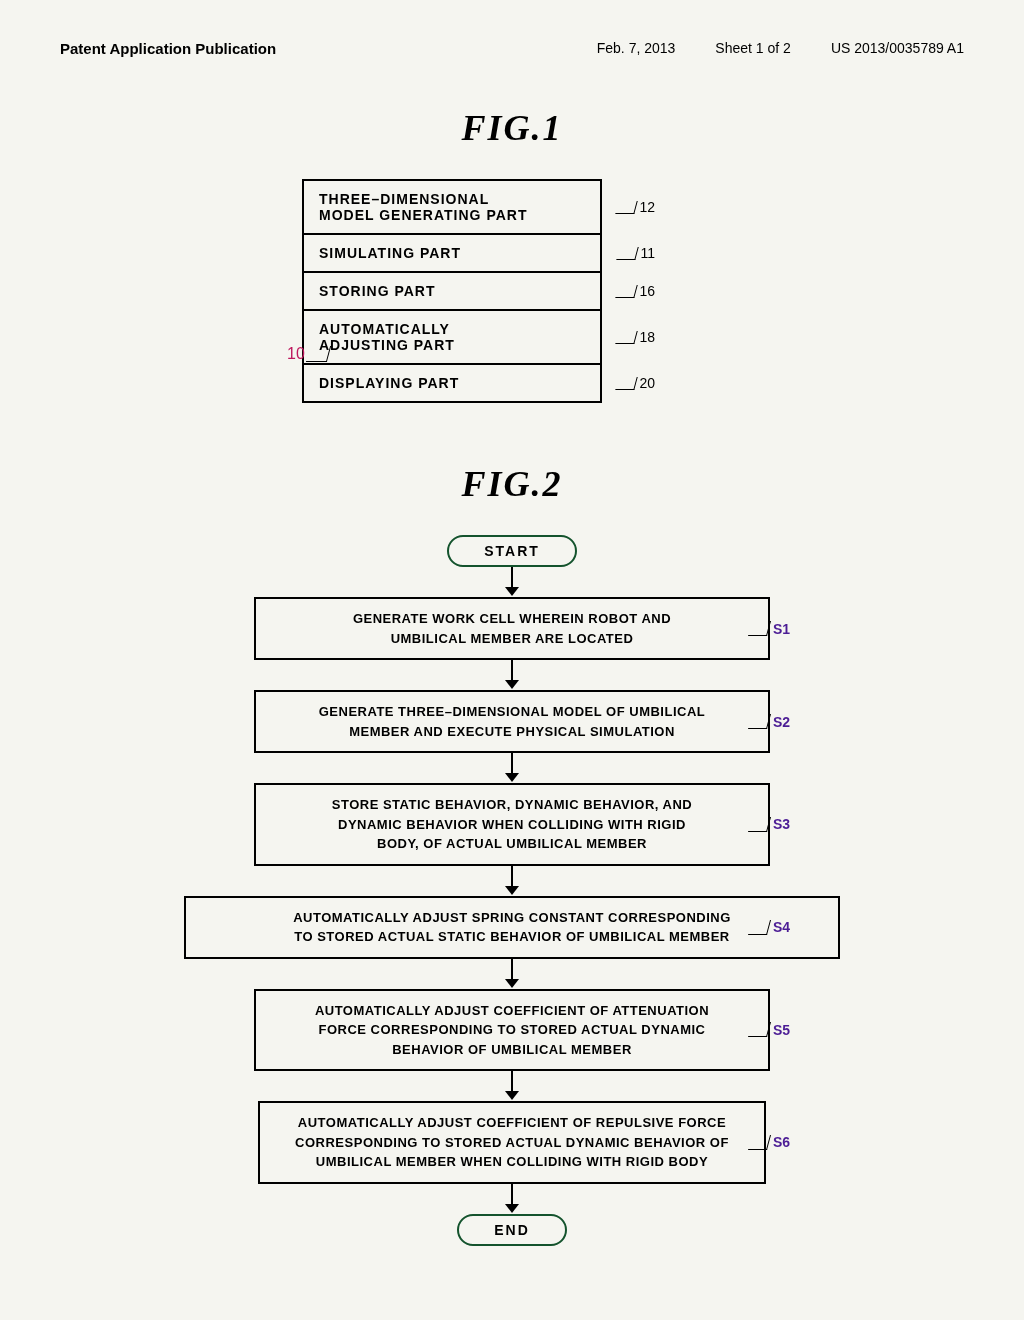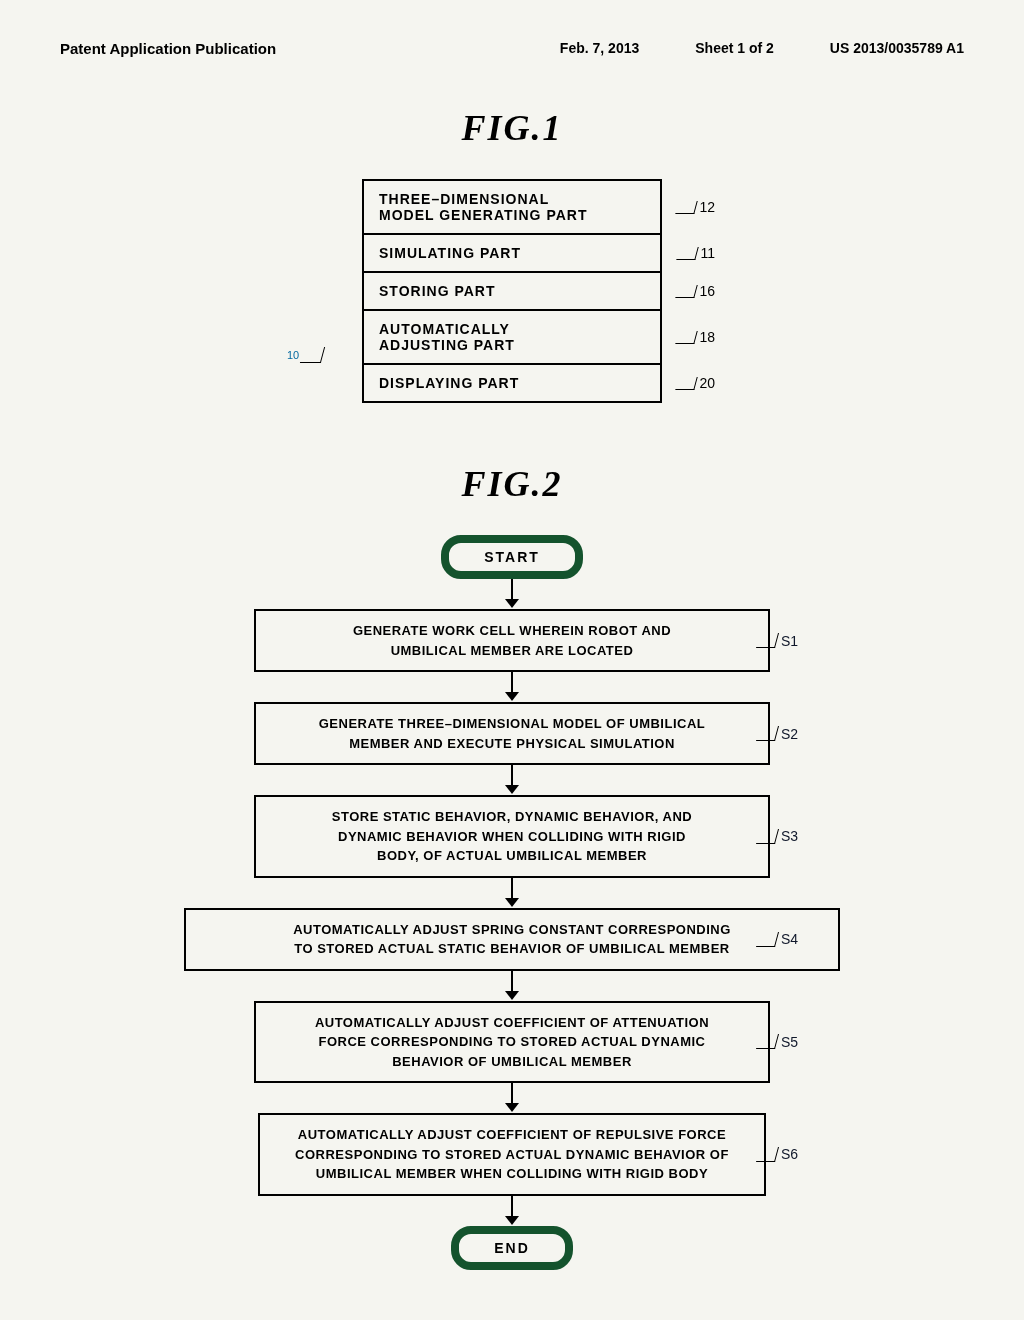--- a/index.html
+++ b/index.html
@@ -33,22 +33,21 @@
     .header-left {
       font-weight: bold;
       font-size: 15px;
       color: #000;
     }
 
     .header-right {
       font-size: 14px;
       color: #000;
       display: flex;
-      gap: 56px;
-      font-weight: bold;
+      gap: 40px;
     }
 
     
     .fig-title {
       text-align: center;
       font-size: 36px;
       font-weight: bold;
       letter-spacing: 2px;
       margin-bottom: 30px;
       color: #000;
@@ -65,21 +64,20 @@
     }
 
     .fig1-inner {
       position: relative;
       width: 420px;
     }
 
     .fig1-box-container {
       border: 2px solid #000;
       width: 300px;
-      margin-left: 60px;
     }
 
     .fig1-row {
       border-bottom: 2px solid #000;
       padding: 10px 15px;
       display: flex;
       align-items: center;
       justify-content: space-between;
       position: relative;
     }
@@ -113,22 +111,22 @@
       border-bottom: 1.5px solid #000;
       border-right: 1.5px solid #000;
       transform: skewX(-15deg);
       margin-right: 3px;
     }
 
     .ref-10 {
       position: absolute;
       left: -15px;
       bottom: 40px;
-      font-size: 11px;
-      color: #0369a1;
+      font-size: 16px;
+      color: #be185d;
       display: flex;
       align-items: center;
     }
 
     .ref-10::after {
       content: '';
       display: inline-block;
       width: 20px;
       height: 15px;
       border-bottom: 1.5px solid #000;
@@ -139,21 +137,21 @@
 
     
     .fig2-container {
       display: flex;
       flex-direction: column;
       align-items: center;
       position: relative;
     }
 
     .flow-start-end {
-      border: 8px solid #14532d;
+      border: 2px solid #14532d;
       border-radius: 20px;
       padding: 6px 35px;
       font-size: 14px;
       font-weight: bold;
       letter-spacing: 2px;
       background: #f5f5f0;
       color: #000;
       display: inline-block;
       font-family: Arial, sans-serif;
     }
@@ -199,25 +197,26 @@
     .flow-row {
       display: flex;
       align-items: center;
       position: relative;
       width: 100%;
       justify-content: center;
     }
 
     .flow-step-label {
       position: absolute;
-      right: 64px;
-      font-size: 14px;
-      color: #0f172a;
-      display: flex;
-      align-items: center;
+      right: 72px;
+      font-size: 14px;
+      color: #4c1d95;
+      display: flex;
+      align-items: center;
+      font-weight: bold;
     }
 
     .flow-step-label::before {
       content: '';
       display: inline-block;
       width: 18px;
       height: 14px;
       border-bottom: 1.5px solid #000;
       border-right: 1.5px solid #000;
       transform: skewX(-15deg);

